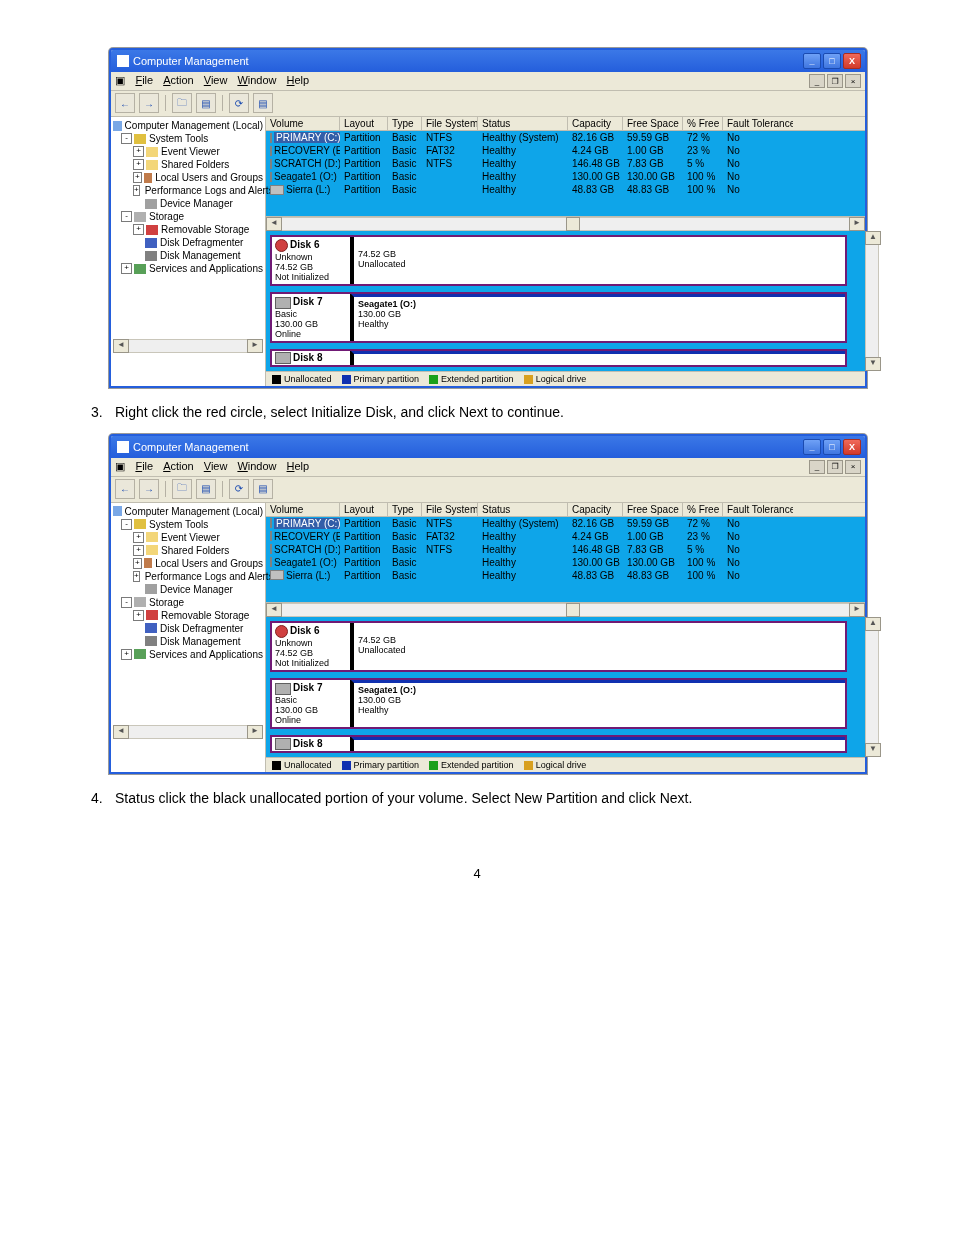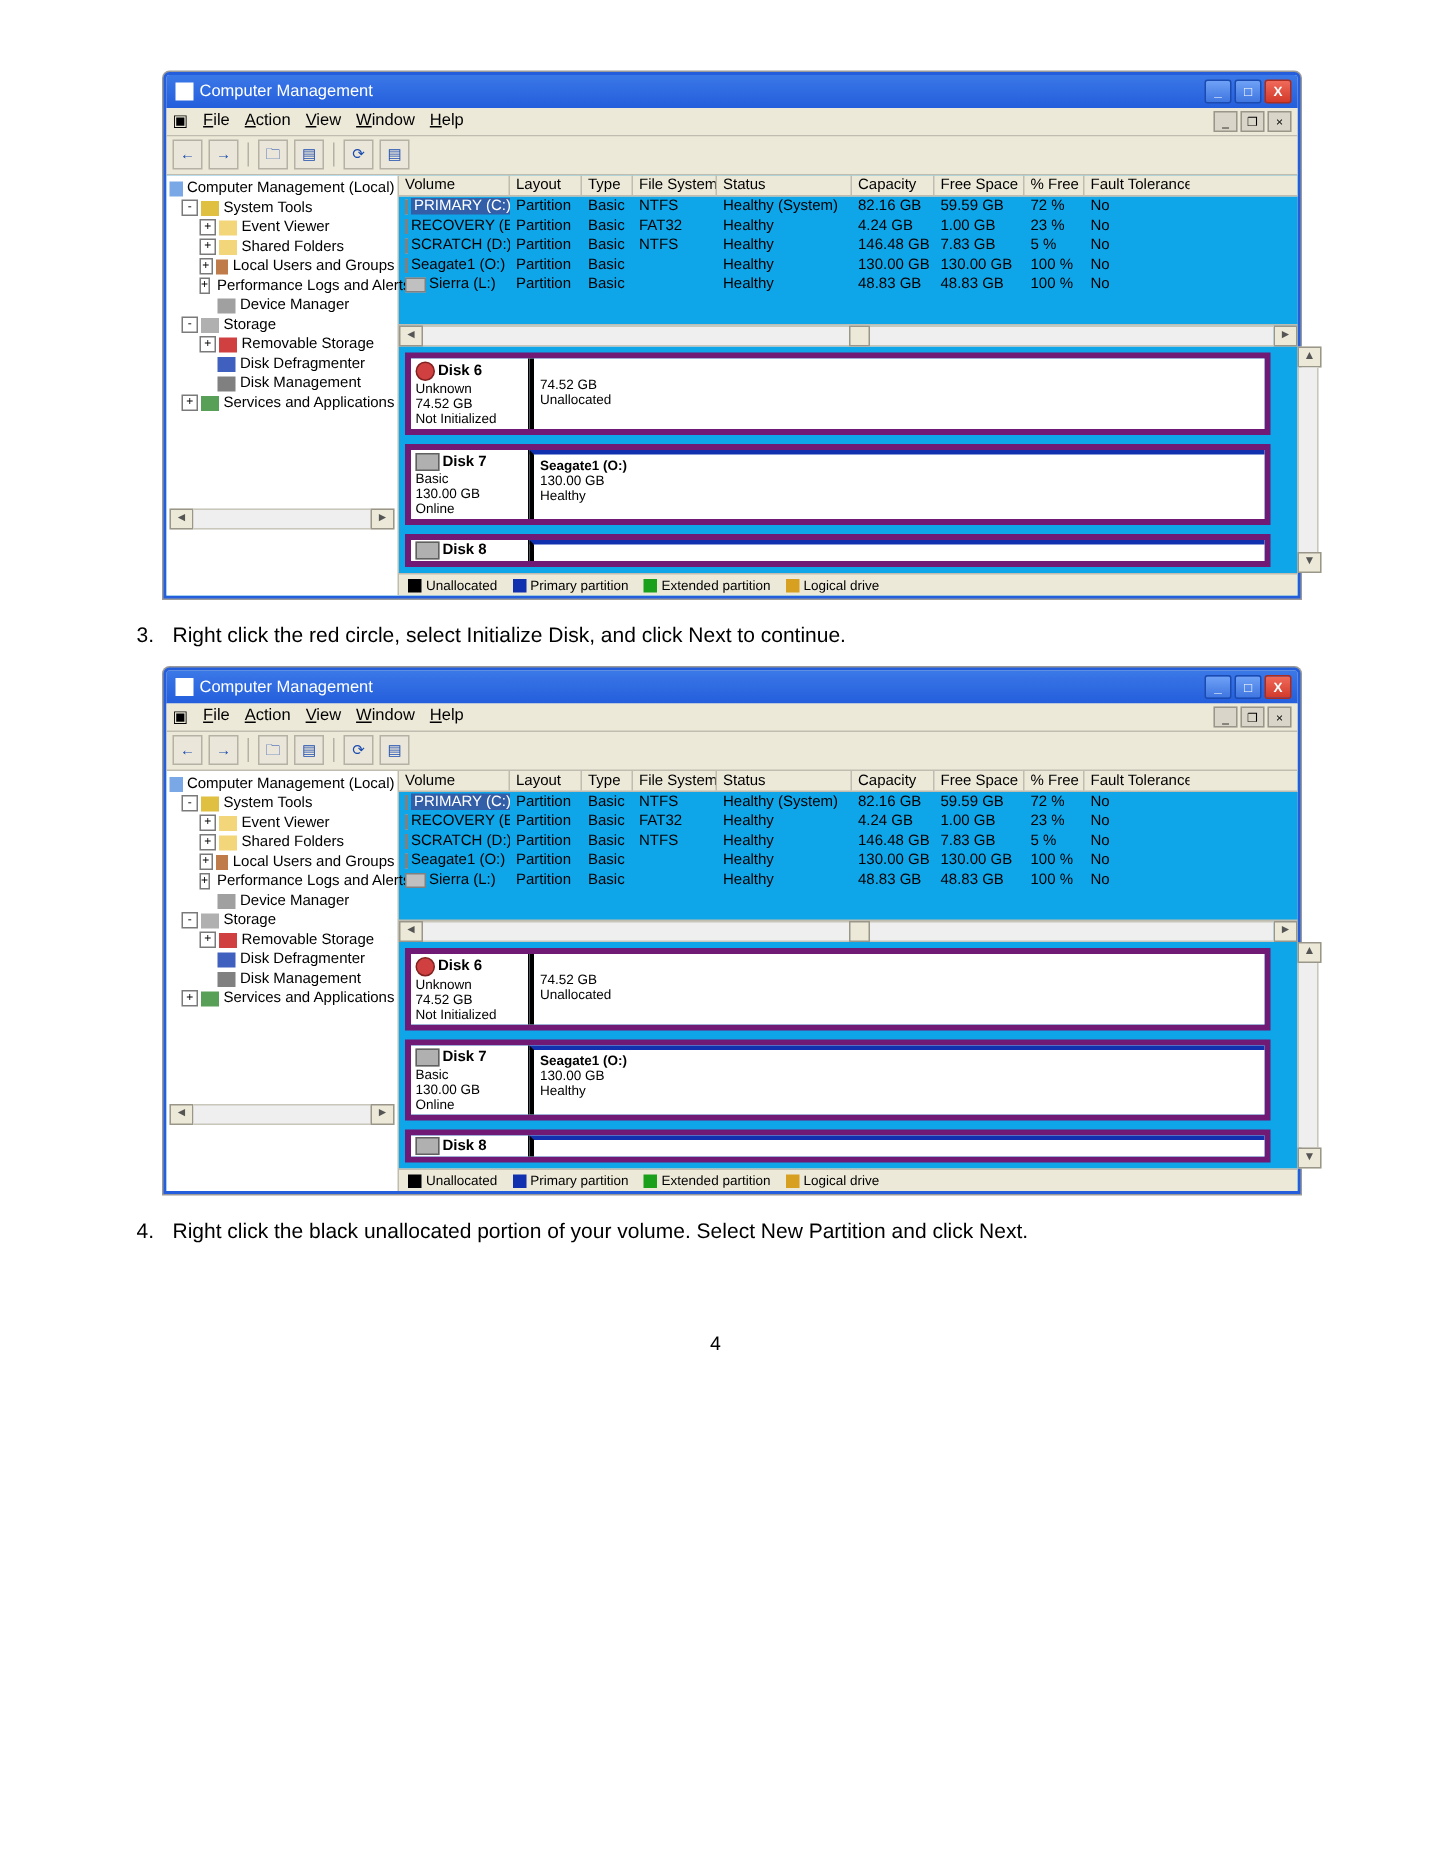--- a/index.html
+++ b/index.html
@@ -54,21 +54,21 @@
   .vic { width:12px; height:8px; background:#c0c0c0; border:1px solid #808080; display:inline-block;}
   .vol-row.sel .c-vol span.txt { background:#335ea8; color:#fff; padding:0 2px; }
   .vol-row .c-fault, .vol-hdr .c-fault { border-right:none; }
   .vol-area { position:relative; }
   .vol-hscroll { display:flex; align-items:center; border-top:1px solid #c0bdb0; }
   .vol-hscroll .sb { width:14px; height:12px; background:#ece9d8; border:1px solid #9a9689; font-size:8px; text-align:center; line-height:10px; color:#555;}
   .vol-hscroll .track { flex:1; height:12px; background:#efefef; border-top:1px solid #c9c6ba; border-bottom:1px solid #c9c6ba; position:relative;}
   .vol-hscroll .track::after{content:""; position:absolute; left:50%; top:-1px; width:12px; height:12px; background:#ece9d8; border:1px solid #9a9689;}
 
   .graph { padding:4px; display:flex; flex-direction:column; gap:6px; position:relative; }
-  .diskblock { display:flex; border:4px solid #701a75; }
+  .diskblock { display:flex; border:2px solid #701a75; }
   .dinfo { width:72px; font-size:9px; padding:2px 3px; border-right:1px solid #000; background:#fff;}
   .dinfo b { font-size:10px; }
   .dinfo .dico { display:inline-block; vertical-align:middle; margin-right:2px; }
   .dico.red { width:11px; height:11px; border-radius:50%; background:#d04040; border:1px solid #802020;}
   .dico.gray{ width:14px; height:10px; background:#b0b0b0; border:1px solid #606060;}
   .part { flex:1; border-left:3px solid #000; font-size:9px; padding:2px 4px;}
   .part.blue { border-top:3px solid #1030b0; background:#fff; }
   .part.black{ background:#fff; }
   .part .ptitle { font-weight:bold; }
   .graph-vscroll { position:absolute; right:-14px; top:0; bottom:0; width:14px; display:flex; flex-direction:column;}
@@ -556,17 +556,17 @@
           <span><span class="sw b"></span><span>Primary partition</span></span>
           <span><span class="sw g"></span><span>Extended partition</span></span>
           <span><span class="sw o"></span><span>Logical drive</span></span>
         </div>
       </div>
     </div>
   </div>
   </div>
 
   <div class="ol-item">
-    <span class="num">4.</span><span>Right click the black unallocated portion of your volume. Select New Partition and click Next.</span>
+    <span class="num">4.</span><span>Status click the black unallocated portion of your volume. Select New Partition and click Next.</span>
   </div>
 
   <div class="page-num">4</div>
 </div>
 
 </body></html>

